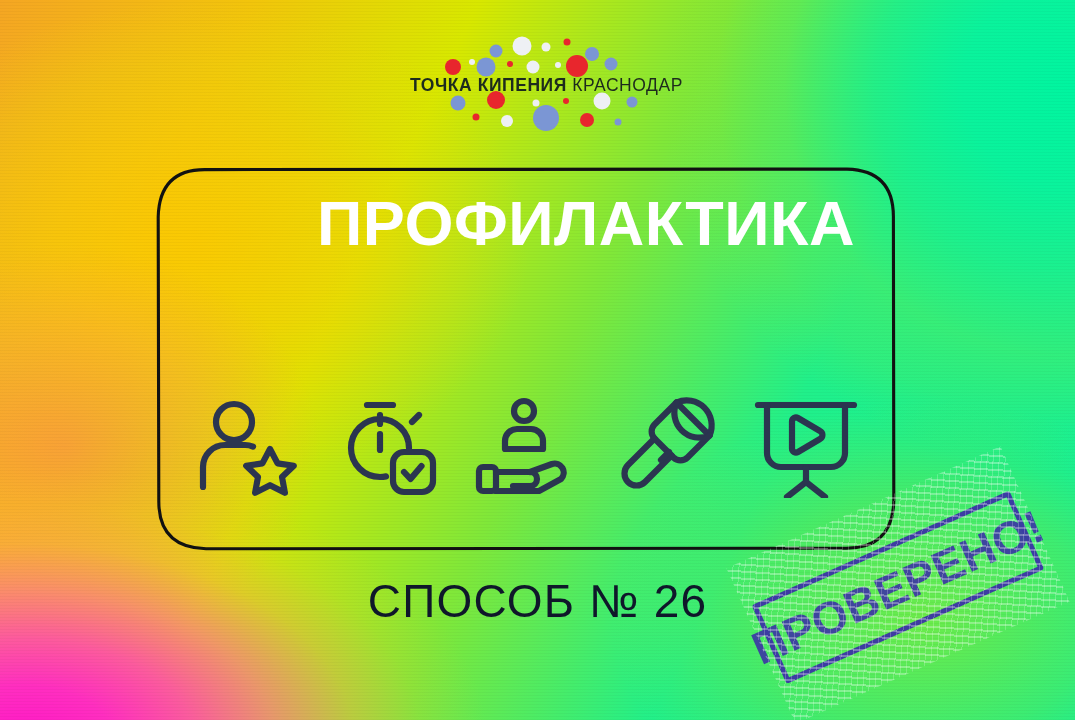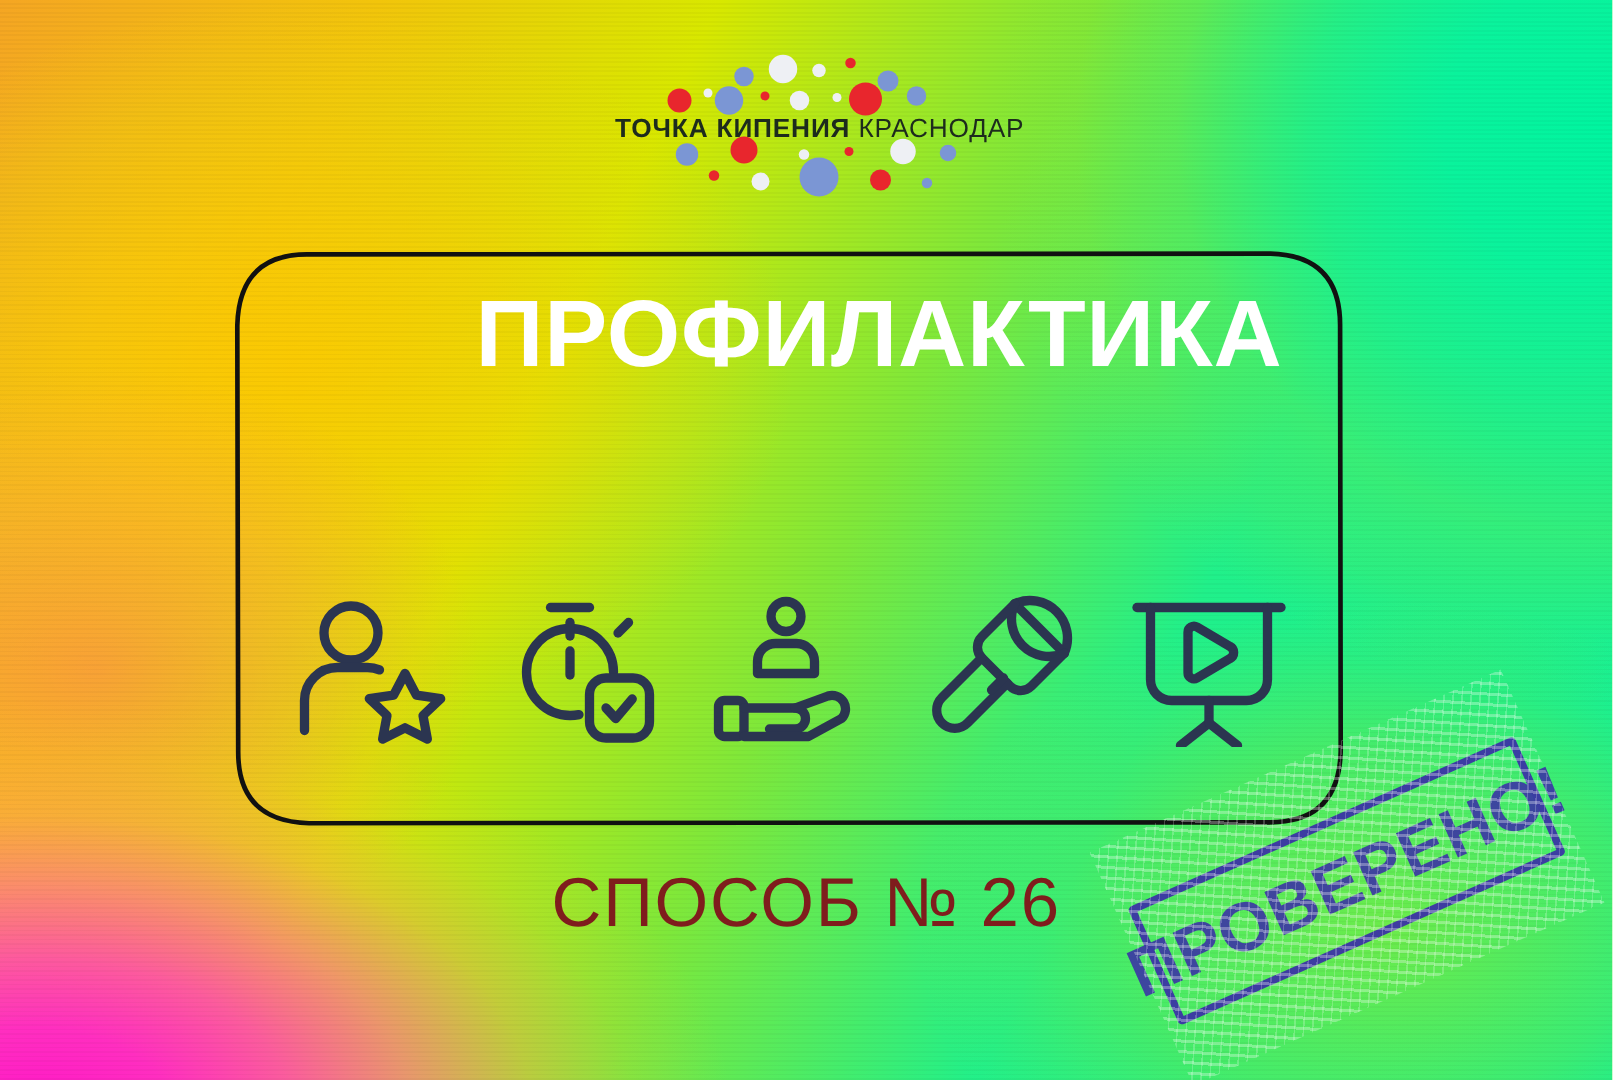--- a/index.html
+++ b/index.html
@@ -276,21 +276,21 @@
         <path d="M13 11 v48 a14 14 0 0 0 14 14 h50 a14 14 0 0 0 14 -14 V11"></path>
         <path d="M44 24 l22 13 a4.5 4.5 0 0 1 0 8 l-22 13 a4 4 0 0 1 -6 -3.5 V27.5 a4 4 0 0 1 6 -3.5 Z"></path>
         <path d="M52 73 v15"></path>
         <path d="M52 88 L33 103"></path>
         <path d="M52 88 L71 103"></path>
       </svg>
     </div>
 
   </div>
 
-  <div id="method" style="color: #7f1d1d;">СПОСОБ № 26</div>
+  <div id="method" style="color: #0f172a;">СПОСОБ № 26</div>
 
   <div id="stamp" style="transform: rotate(-24deg);">
     <div class="stamp-box" style="border-color: rgb(59, 47, 168);">
       <span class="stamp-text" style="color: rgb(59, 47, 168);">ПРОВЕРЕНО!</span>
     </div>
     <div class="grain"></div>
   </div>
 
 </div>
 

